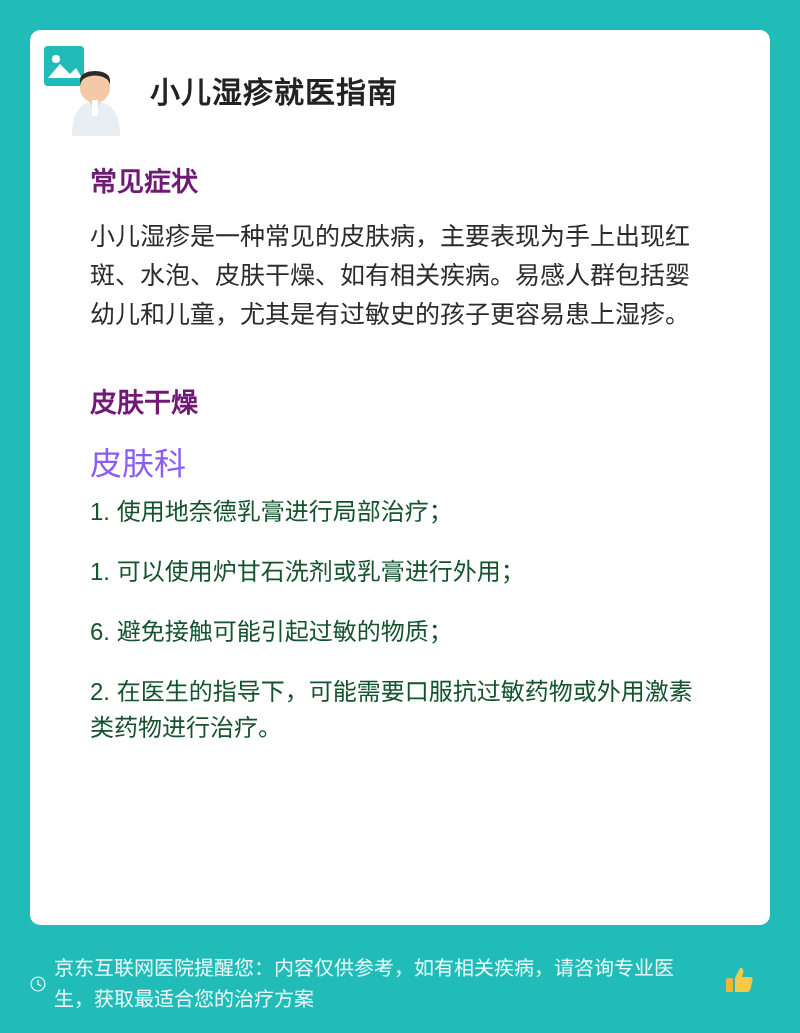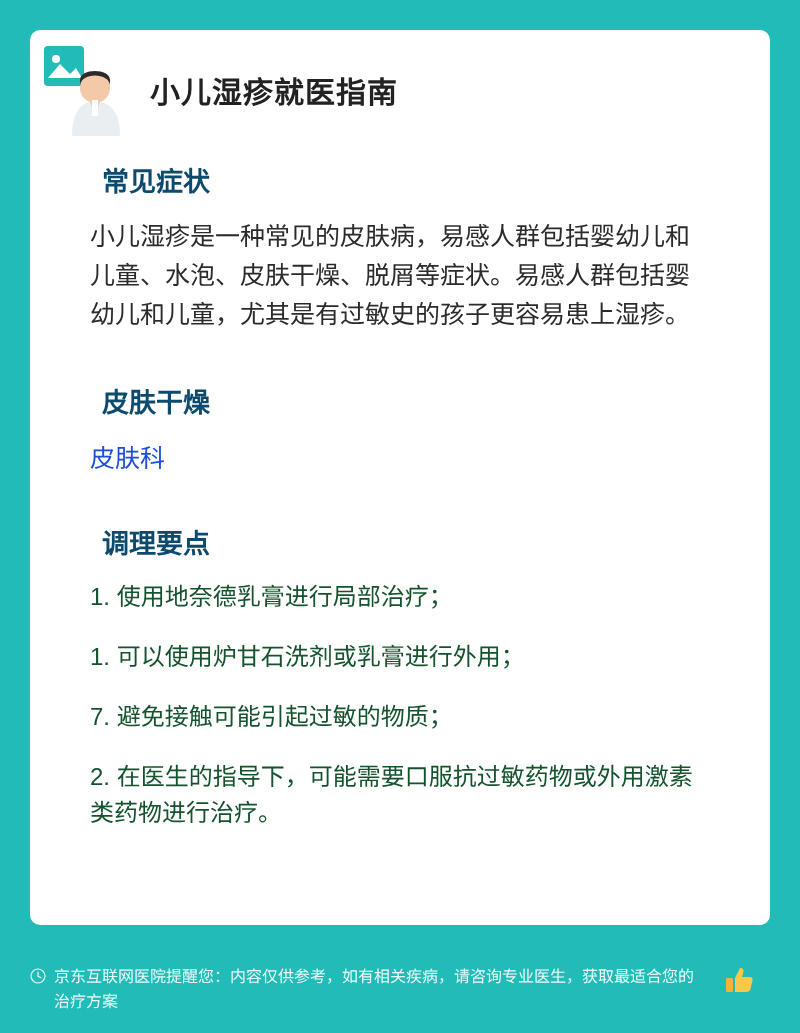--- a/index.html
+++ b/index.html
@@ -39,54 +39,54 @@
   .title {
     font-size: 30px;
     font-weight: bold;
     color: #222;
     margin: 4px 0 0 60px;
     letter-spacing: 1px;
   }
   h2.section {
     font-size: 27px;
     font-weight: bold;
-    color: #0c4a6e;
-    margin: 48px 0 18px 12px;
+    color: #701a75;
+    margin: 48px 0 18px 0;
   }
   p.body-text {
     font-size: 25px;
     line-height: 1.55;
     color: #2b2b2b;
     margin: 0;
   }
   p.plain {
-    font-size: 25px;
-    color: #1d4ed8;
+    font-size: 32px;
+    color: #8b5cf6;
     margin: 0;
   }
   ol.points {
     list-style: none;
     margin: 10px 0 0 0;
     padding: 0;
   }
   ol.points li {
     font-size: 24px;
     line-height: 1.5;
     color: #14532d;
     margin-bottom: 24px;
   }
   .footer {
     position: absolute;
     left: 30px;
     right: 46px;
     bottom: 18px;
     display: flex;
-    align-items: flex-start;
+    align-items: center;
     color: #eafaf9;
-    font-size: 16px;
+    font-size: 20px;
     line-height: 1.55;
   }
   .footer .clock {
     flex: 0 0 auto;
     margin-right: 8px;
     margin-top: 2px;
   }
   .footer .note {
     flex: 1 1 auto;
     padding-right: 10px;
@@ -112,30 +112,29 @@
         <path d="M48 58 L53 72 L58 58 Z" fill="#cfd8e0"></path>
         <circle cx="53" cy="44" r="15" fill="#f4c9a8"></circle>
         <path d="M38 42 C38 28 68 28 68 42 L68 36 C68 24 38 24 38 36 Z" fill="#2f2a28"></path>
         <rect x="50" y="56" width="6" height="16" fill="#ffffff"></rect>
       </svg>
     </span>
 
     <h1 class="title">小儿湿疹就医指南</h1>
 
     <h2 class="section">常见症状</h2>
-    <p class="body-text">小儿湿疹是一种常见的皮肤病，易感人群包括婴幼儿和儿童、水泡、皮肤干燥、脱屑等症状。易感人群包括婴幼儿和儿童，尤其是有过敏史的孩子更容易患上湿疹。</p>
+    <p class="body-text">小儿湿疹是一种常见的皮肤病，主要表现为手上出现红斑、水泡、皮肤干燥、如有相关疾病。易感人群包括婴幼儿和儿童，尤其是有过敏史的孩子更容易患上湿疹。</p>
 
     <h2 class="section">皮肤干燥</h2>
     <p class="plain">皮肤科</p>
 
-    <h2 class="section">调理要点</h2>
     <ol class="points">
       <li>1. 使用地奈德乳膏进行局部治疗；</li>
       <li>1. 可以使用炉甘石洗剂或乳膏进行外用；</li>
-      <li>7. 避免接触可能引起过敏的物质；</li>
+      <li>6. 避免接触可能引起过敏的物质；</li>
       <li>2. 在医生的指导下，可能需要口服抗过敏药物或外用激素类药物进行治疗。</li>
     </ol>
 
   </div>
 
   <div class="footer">
     <span class="clock">
       <svg width="16" height="16" viewBox="0 0 16 16" xmlns="http://www.w3.org/2000/svg">
         <circle cx="8" cy="8" r="7" fill="none" stroke="#eafaf9" stroke-width="1.2"></circle>
         <path d="M8 4.2 V8.4 L11 9.8" fill="none" stroke="#eafaf9" stroke-width="1.2" stroke-linecap="round"></path>

